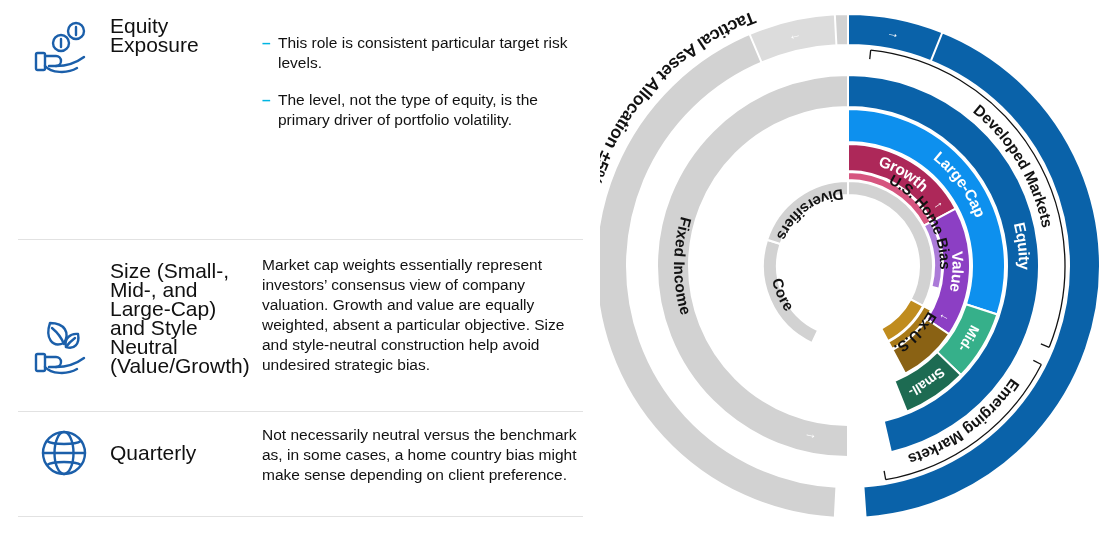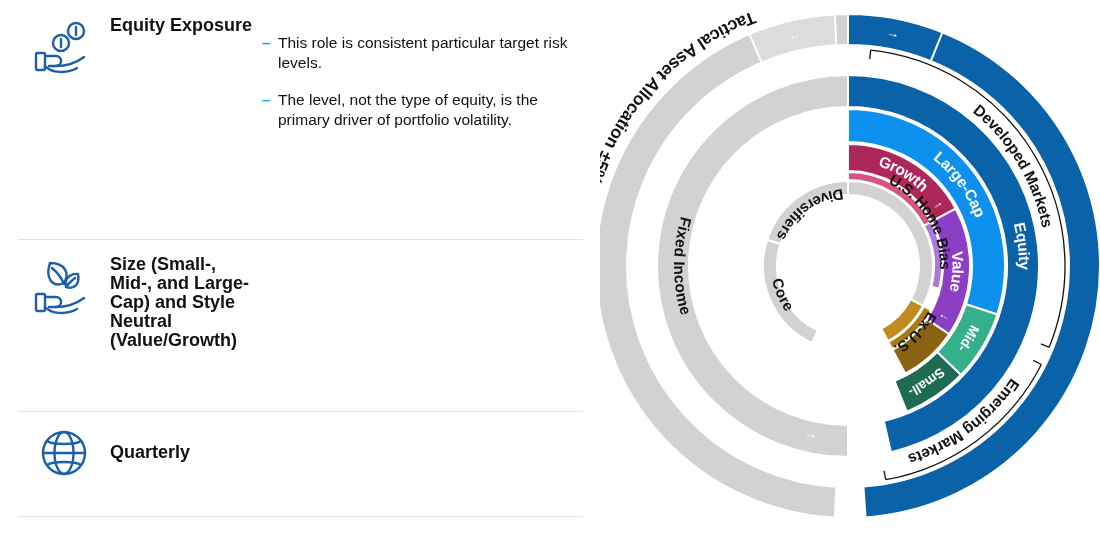--- a/index.html
+++ b/index.html
@@ -41,22 +41,22 @@
     width: 92px;
     flex: 0 0 92px;
     display: flex;
     justify-content: center;
     align-items: center;
     padding-top: 4px;
   }
   .label-cell {
     width: 152px;
     flex: 0 0 152px;
-    font-weight: bold;
-    font-size: 18px;
+    font-weight: normal;
+    font-size: 21px;
     line-height: 19px;
     color: #111111;
     padding-right: 8px;
   }
   .body-cell {
     flex: 1 1 auto;
     font-size: 15.5px;
     line-height: 20px;
     color: #111111;
   }
@@ -119,49 +119,55 @@
         </div>
         <div class="bullet">
           <span class="dash">–</span>
           <span class="btext">The level, not the type of equity, is the primary driver of portfolio volatility.</span>
         </div>
       </div>
     </div>
 
     <div class="row-divider" style="top:239px;"></div>
 
-    <div class="feature-row" style="top:255px;">
+    <div class="feature-row" style="top:255px;align-items:flex-end;">
       <div class="icon-cell">
         <svg width="60" height="56" viewBox="0 0 60 56" fill="none" stroke="#1b5faa" stroke-width="2.4" stroke-linecap="round" stroke-linejoin="round" aria-hidden="true">
           <path d="M16 4 C31 4 36 14 30 24 C18 29 11 19 16 4 Z"></path>
           <path d="M18 9 C24 14 28 20 30 25"></path>
           <path d="M44 15 C46 25 40 31 32 28 C30 20 36 14 44 15 Z"></path>
           <path d="M41 19 C37 22 34 25 32 28"></path>
           <rect x="2" y="35" width="9" height="17" rx="1.5"></rect>
           <path d="M11 38 h11 a5 5 0 0 1 0 10 h-7"></path>
           <path d="M22 48 c10 0 20 -3 28 -9"></path>
           <path d="M11 48 c6 7 22 8 32 2"></path>
         </svg>
       </div>
       <div class="label-cell">Size (Small-, Mid-, and Large-Cap) and Style Neutral (Value/Growth)</div>
+      <div class="body-cell">
+        <p class="lead">Market cap weights essentially represent investors’ consensus view of company valuation. Growth and value are equally weighted, absent a particular objective. Size and style-neutral construction help avoid undesired strategic bias.</p>
+      </div>
     </div>
 
     <div class="row-divider" style="top:411px;"></div>
 
     <div class="feature-row" style="top:425px;">
       <div class="icon-cell">
         <svg width="48" height="48" viewBox="0 0 48 48" fill="none" stroke="#1b5faa" stroke-width="2.4" stroke-linecap="round" aria-hidden="true">
           <circle cx="24" cy="24" r="21"></circle>
           <ellipse cx="24" cy="24" rx="9.5" ry="21"></ellipse>
           <line x1="3" y1="24" x2="45" y2="24"></line>
           <path d="M7 12 C13 16 35 16 41 12"></path>
           <path d="M7 36 C13 32 35 32 41 36"></path>
         </svg>
       </div>
       <div class="label-cell" style="padding-top:18px;">Quarterly</div>
+      <div class="body-cell">
+        <p class="lead">Not necessarily neutral versus the benchmark as, in some cases, a home country bias might make sense depending on client preference.</p>
+      </div>
     </div>
 
     <div class="row-divider" style="top:516px;"></div>
   </div>
 
   <div id="chart-panel">
     <svg id="sunburst" width="500" height="534" viewBox="0 0 500 534">
       <defs>
         <marker id="arrowR" markerWidth="6" markerHeight="6" refX="5" refY="3" orient="auto">
           <path d="M0,0 L6,3 L0,6 Z" fill="context-stroke"></path>

